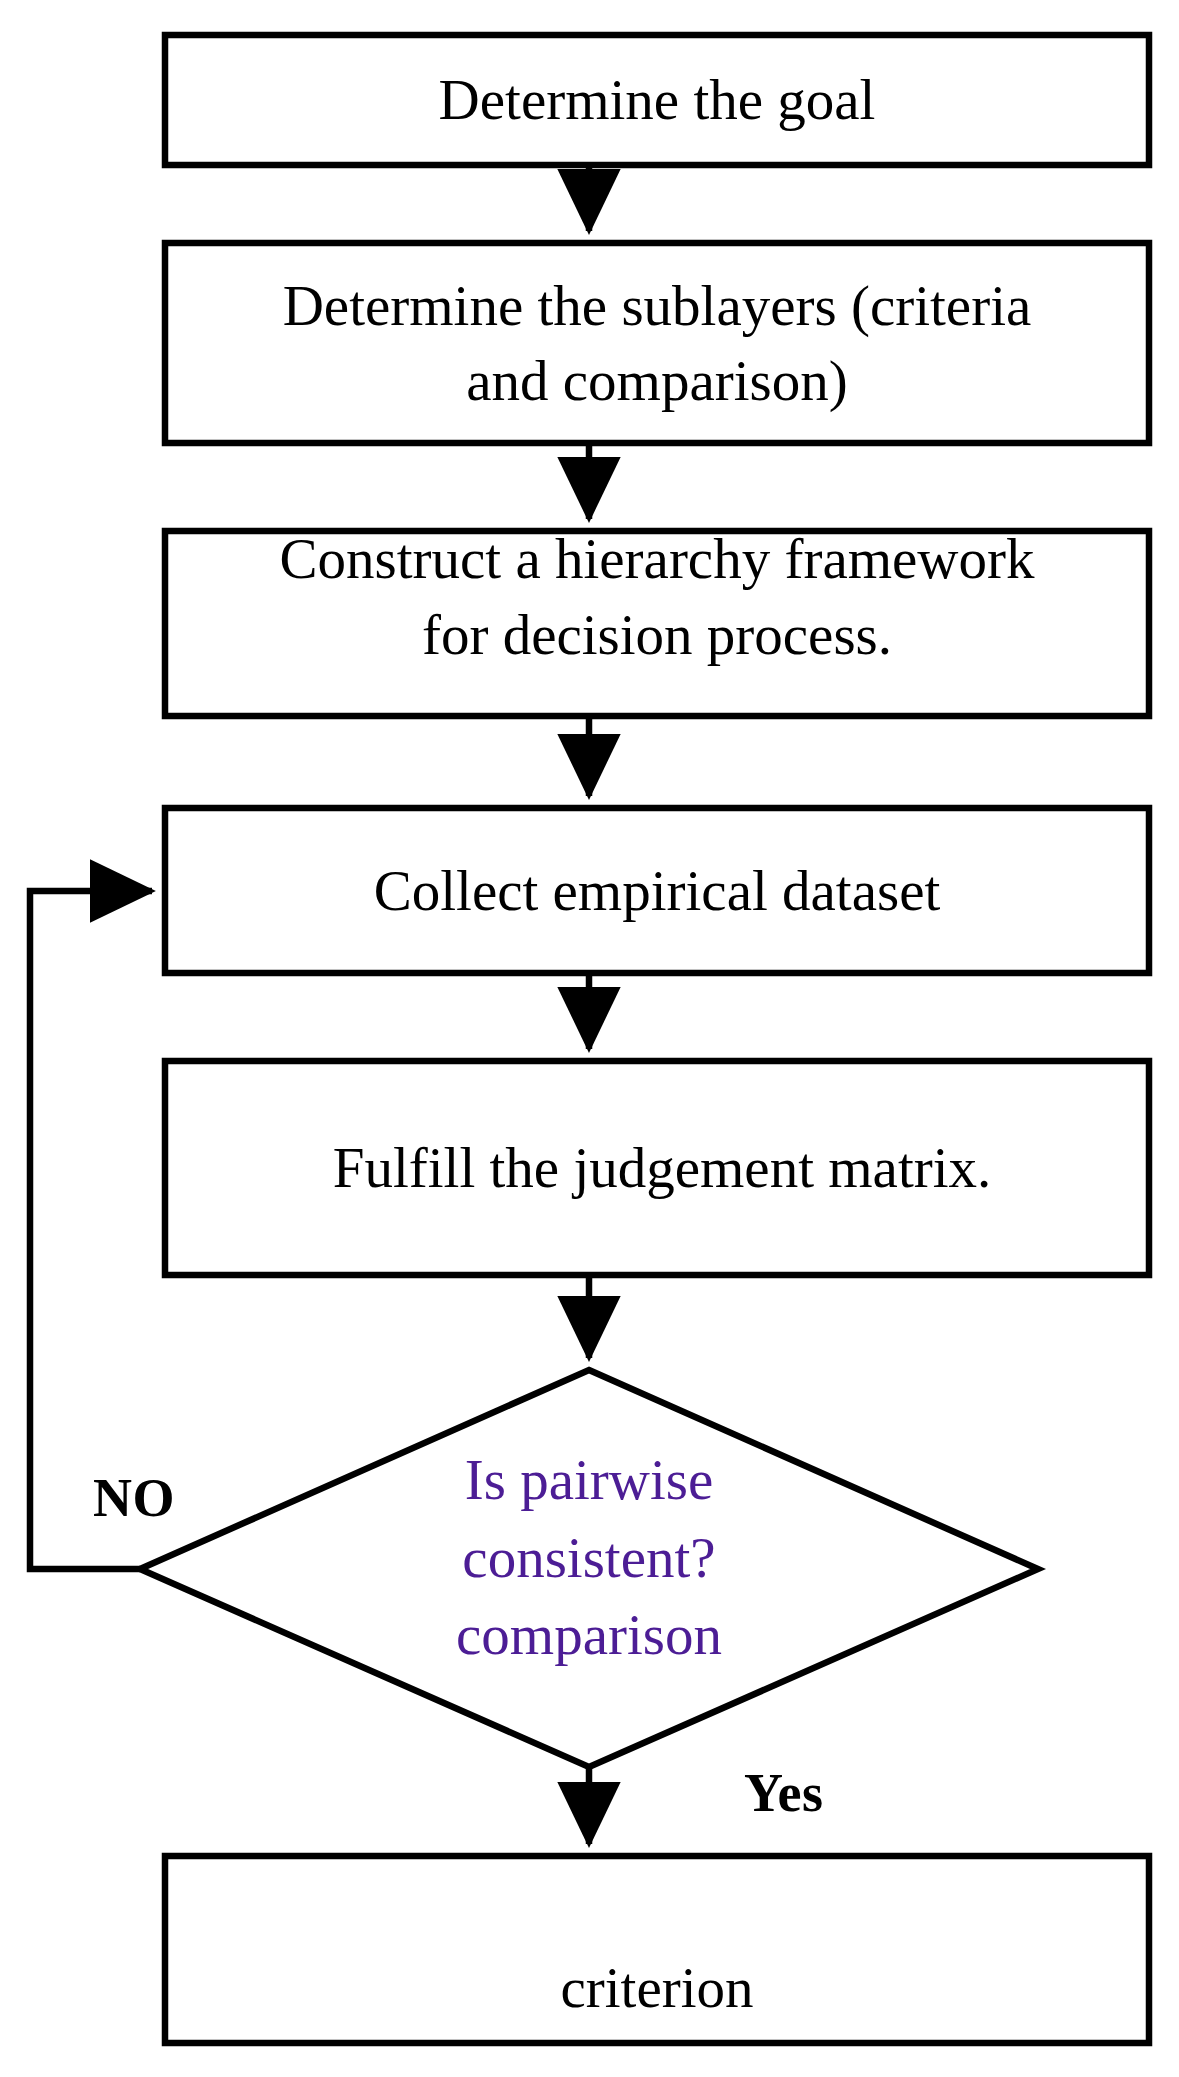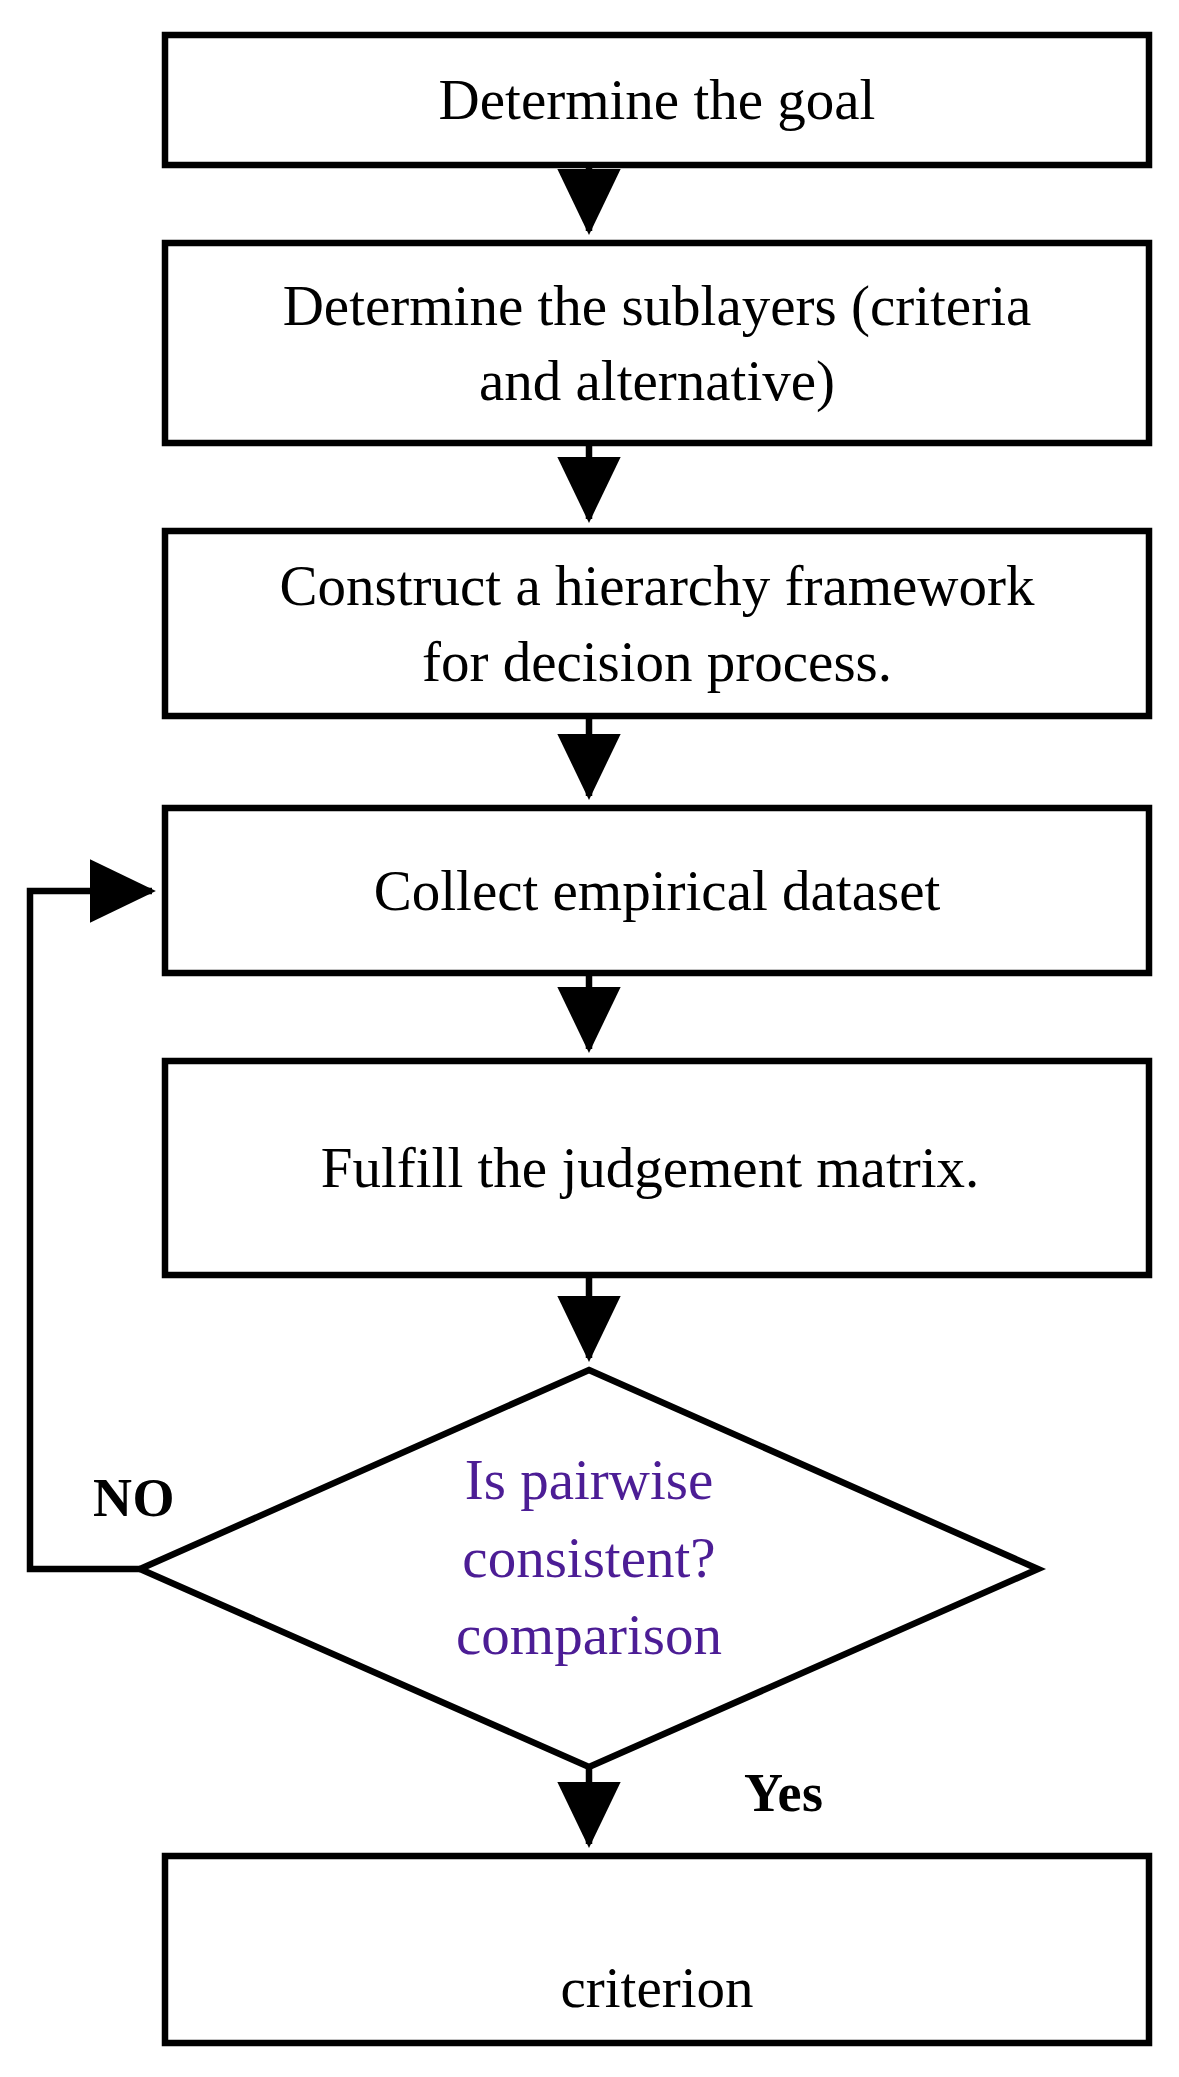--- a/index.html
+++ b/index.html
@@ -99,36 +99,36 @@
 
   <div class="node-text-layer">
 
     <div class="proc-box" style="left:165px; top:35px; width:984px; height:130px;">
       <span>Determine the goal</span>
     </div>
 
     <div class="proc-box" style="left:165px; top:243px; width:984px; height:200px;">
       <span>
         <span>Determine the sublayers (criteria</span><br>
-        <span>and alternative)</span>
+        <span>and comparison)</span>
       </span>
     </div>
 
-    <div class="proc-box" style="left:165px; top:531px; width:984px; height:185px;">
+    <div class="proc-box" style="left:165px; top:504px; width:984px; height:185px;">
       <span>
         <span>Construct a hierarchy framework</span><br>
         <span>for decision process.</span>
       </span>
     </div>
 
     <div class="proc-box" style="left:165px; top:808px; width:984px; height:165px;">
       <span>Collect empirical dataset</span>
     </div>
 
-    <div class="proc-box" style="left:158px; top:1061px; width:984px; height:214px;">
+    <div class="proc-box" style="left:170px; top:1061px; width:984px; height:214px;">
       <span>Fulfill the judgement matrix.</span>
     </div>
 
     <div class="decision-text" style="left:339px; top:1441px; width:500px;">
       <div>Is pairwise</div>
       <div>consistent?</div>
       <div>comparison</div>
     </div>
 
     <div class="proc-box" style="left:165px; top:1856px; width:984px; height:187px;">

